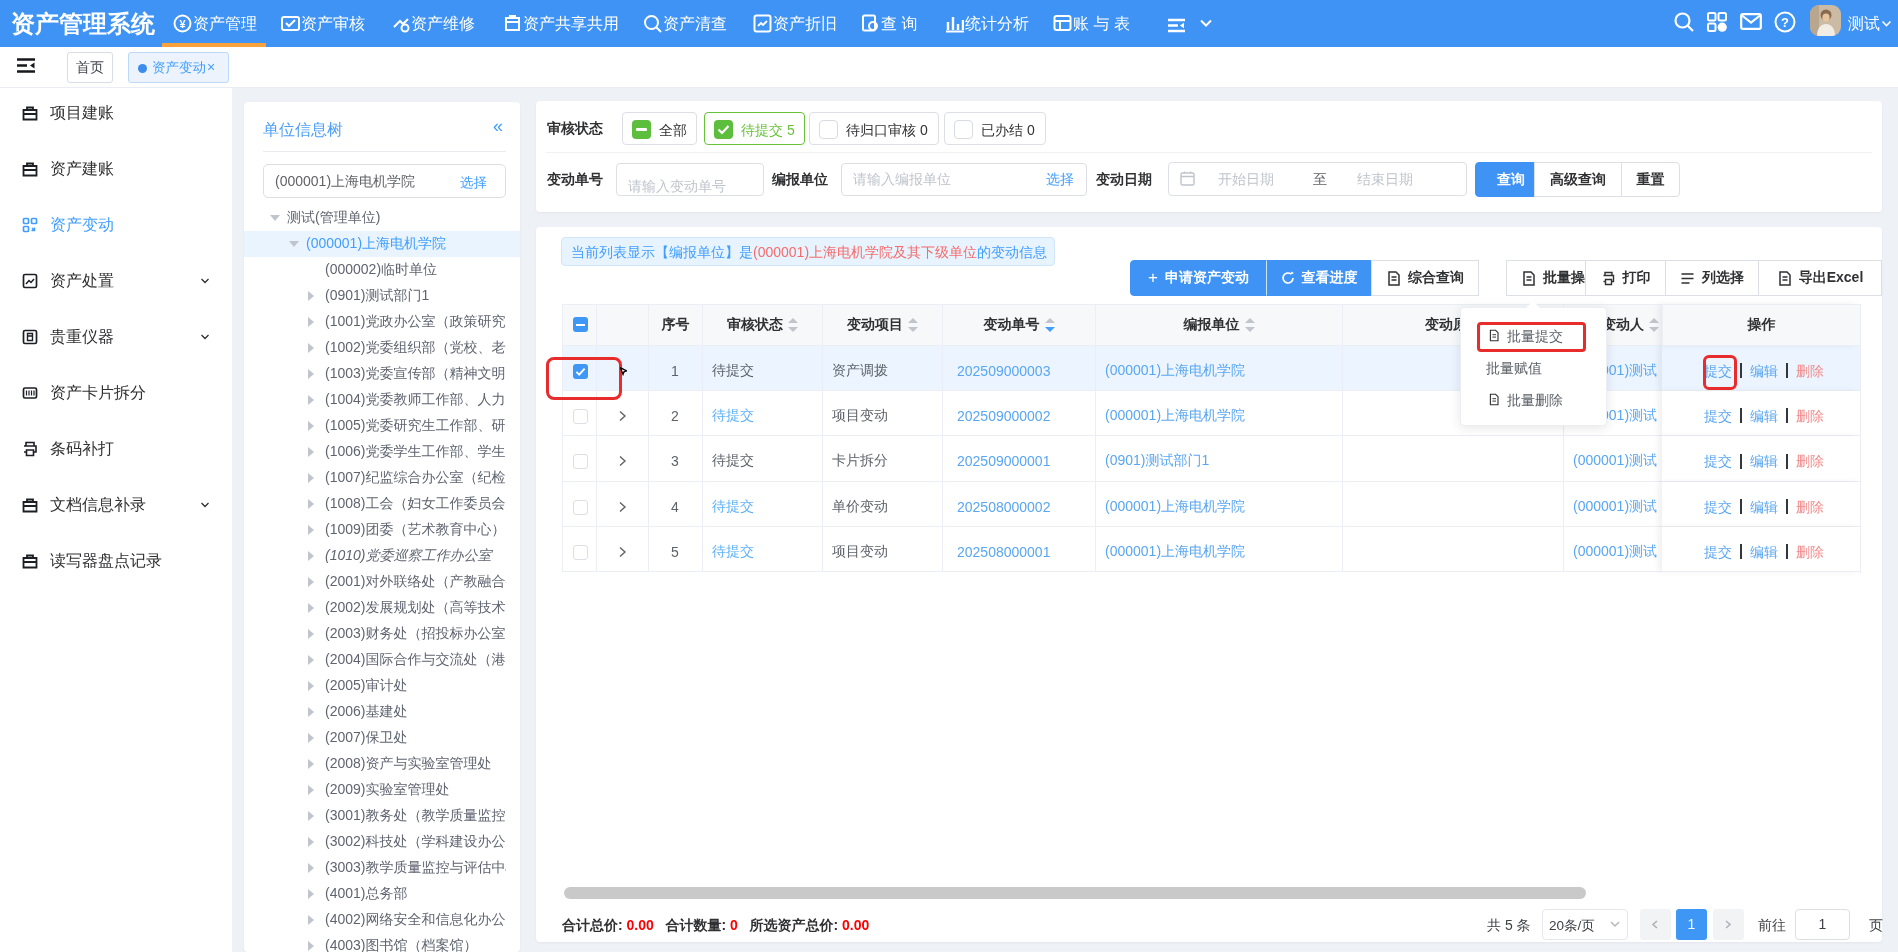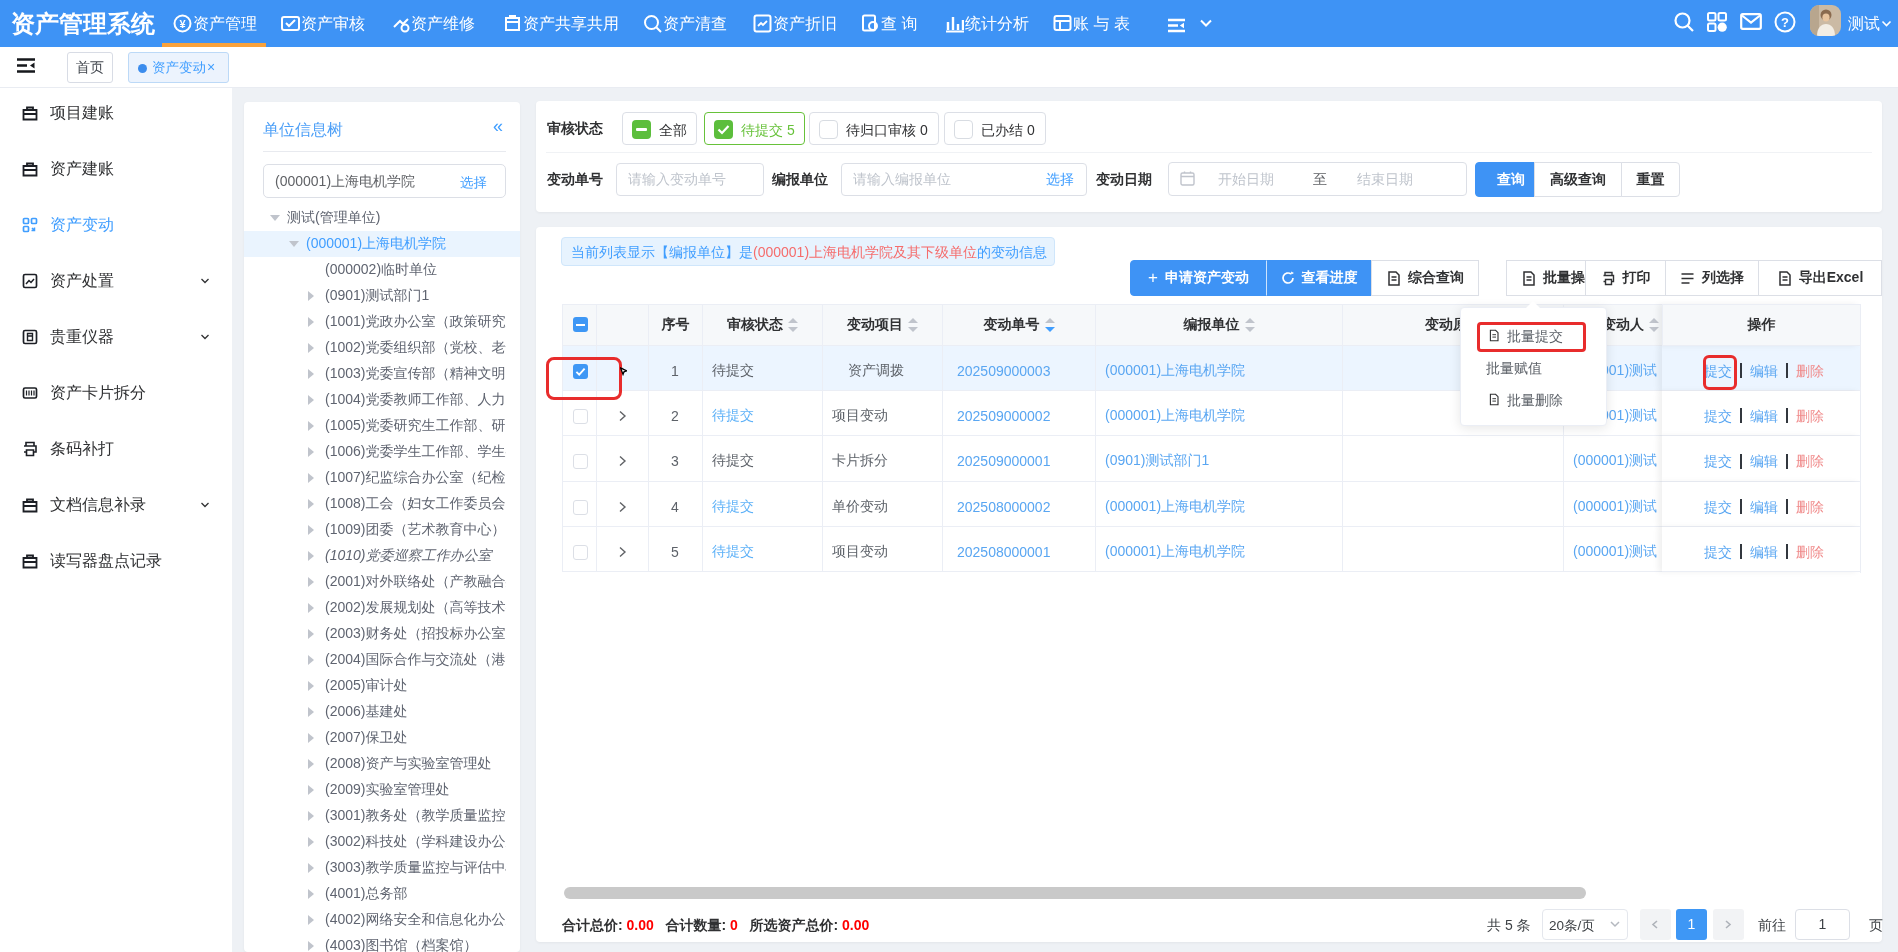--- a/index.html
+++ b/index.html
@@ -339,21 +339,21 @@
 <div class="abs" style="left:741px;top:122px;font-size:14px;color:#67c23a;">待提交 5</div>
 <div class="abs" style="left:809px;top:112px;width:130px;height:33px;border:1px solid #dcdfe6;border-radius:4px;background:#fff;"></div>
 <div class="abs" style="left:819px;top:120px;width:19px;height:19px;border:1px solid #d8dce2;border-radius:4px;background:#fff;"></div>
 <div class="abs" style="left:846px;top:122px;font-size:14px;color:#303133;">待归口审核 0</div>
 <div class="abs" style="left:944px;top:112px;width:102px;height:33px;border:1px solid #dcdfe6;border-radius:4px;background:#fff;"></div>
 <div class="abs" style="left:954px;top:120px;width:19px;height:19px;border:1px solid #d8dce2;border-radius:4px;background:#fff;"></div>
 <div class="abs" style="left:981px;top:122px;font-size:14px;color:#303133;">已办结 0</div>
 <div class="abs" style="left:546px;top:152px;width:1326px;height:1px;background:#f0f2f5;"></div>
 <div class="abs" style="left:547px;top:171px;font-size:14px;font-weight:bold;color:#303133;">变动单号</div>
 <div class="abs" style="left:616px;top:163px;width:148px;height:33px;border:1px solid #dcdfe6;border-radius:4px;background:#fff;"></div>
-<div class="abs" style="left:628px;top:171px;font-size:14px;color:#bfc4cc;">请输入变动单号</div>
+<div class="abs" style="left:628px;top:178px;font-size:14px;color:#bfc4cc;">请输入变动单号</div>
 <div class="abs" style="left:772px;top:171px;font-size:14px;font-weight:bold;color:#303133;">编报单位</div>
 <div class="abs" style="left:841px;top:163px;width:246px;height:33px;border:1px solid #dcdfe6;border-radius:4px;background:#fff;"></div>
 <div class="abs" style="left:853px;top:171px;font-size:14px;color:#bfc4cc;">请输入编报单位</div>
 <div class="abs" style="left:1046px;top:171px;font-size:14px;color:#409eff;">选择</div>
 <div class="abs" style="left:1096px;top:171px;font-size:14px;font-weight:bold;color:#303133;">变动日期</div>
 <div class="abs" style="left:1168px;top:162px;width:299px;height:34px;border:1px solid #dcdfe6;border-radius:4px;background:#fff;"></div>
 <svg class="abs" style="left:1180px;top:171px;width:15px;height:15px;" viewBox="0 0 15 15">
     <rect x="1" y="2" width="13" height="12" rx="1.5" fill="none" stroke="#c0c4cc" stroke-width="1.4"></rect>
     <path d="M1 5.5h13M4.5 2V0.5M10.5 2V0.5" stroke="#c0c4cc" stroke-width="1.4"></path>
   </svg>
@@ -434,21 +434,21 @@
 <div class="abs" style="left:1860px;top:346px;width:1px;height:45px;background:#ebeef5;"></div>
 <svg class="abs" style="left:573px;top:363.5px;width:15px;height:15px;" viewBox="0 0 15 15">
     <rect width="15" height="15" rx="3" fill="#3e97f5"></rect>
     <path d="M3.4 7.8l2.8 2.8L11.6 4.6" stroke="#fff" stroke-width="1.9" fill="none"></path>
   </svg>
 <svg class="abs" style="left:616px;top:364.5px;width:12px;height:12px;" viewBox="0 0 12 12">
     <path d="M4 1.5l5 4.5-5 4.5" fill="none" stroke="#606266" stroke-width="1.4"></path>
   </svg>
 <div class="cell cc" style="left:648px;top:346px;width:54px;height:45px;color:#5d6269;">1</div>
 <div class="cell" style="left:712px;top:346px;width:110px;height:45px;color:#5d6269;">待提交</div>
-<div class="cell" style="left:832px;top:346px;width:110px;height:45px;color:#5d6269;margin-left:16px;">资产调拨</div>
+<div class="cell" style="left:832px;top:346px;width:110px;height:45px;color:#5d6269;">资产调拨</div>
 <div class="cell" style="left:957px;top:346px;width:138px;height:45px;color:#59a6f2;">202509000003</div>
 <div class="cell" style="left:1105px;top:346px;width:237px;height:45px;color:#59a6f2;">(000001)上海电机学院</div>
 <div class="cell" style="left:1573px;top:346px;width:89px;height:45px;color:#59a6f2;">(000001)测试</div>
 <div class="abs" style="left:562px;top:391px;width:1298px;height:45px;background:#fff;border-bottom:1px solid #ebeef5;"></div>
 <div class="abs" style="left:562px;top:391px;width:1px;height:45px;background:#ebeef5;"></div>
 <div class="abs" style="left:596px;top:391px;width:1px;height:45px;background:#ebeef5;"></div>
 <div class="abs" style="left:648px;top:391px;width:1px;height:45px;background:#ebeef5;"></div>
 <div class="abs" style="left:702px;top:391px;width:1px;height:45px;background:#ebeef5;"></div>
 <div class="abs" style="left:822px;top:391px;width:1px;height:45px;background:#ebeef5;"></div>
 <div class="abs" style="left:942px;top:391px;width:1px;height:45px;background:#ebeef5;"></div>

